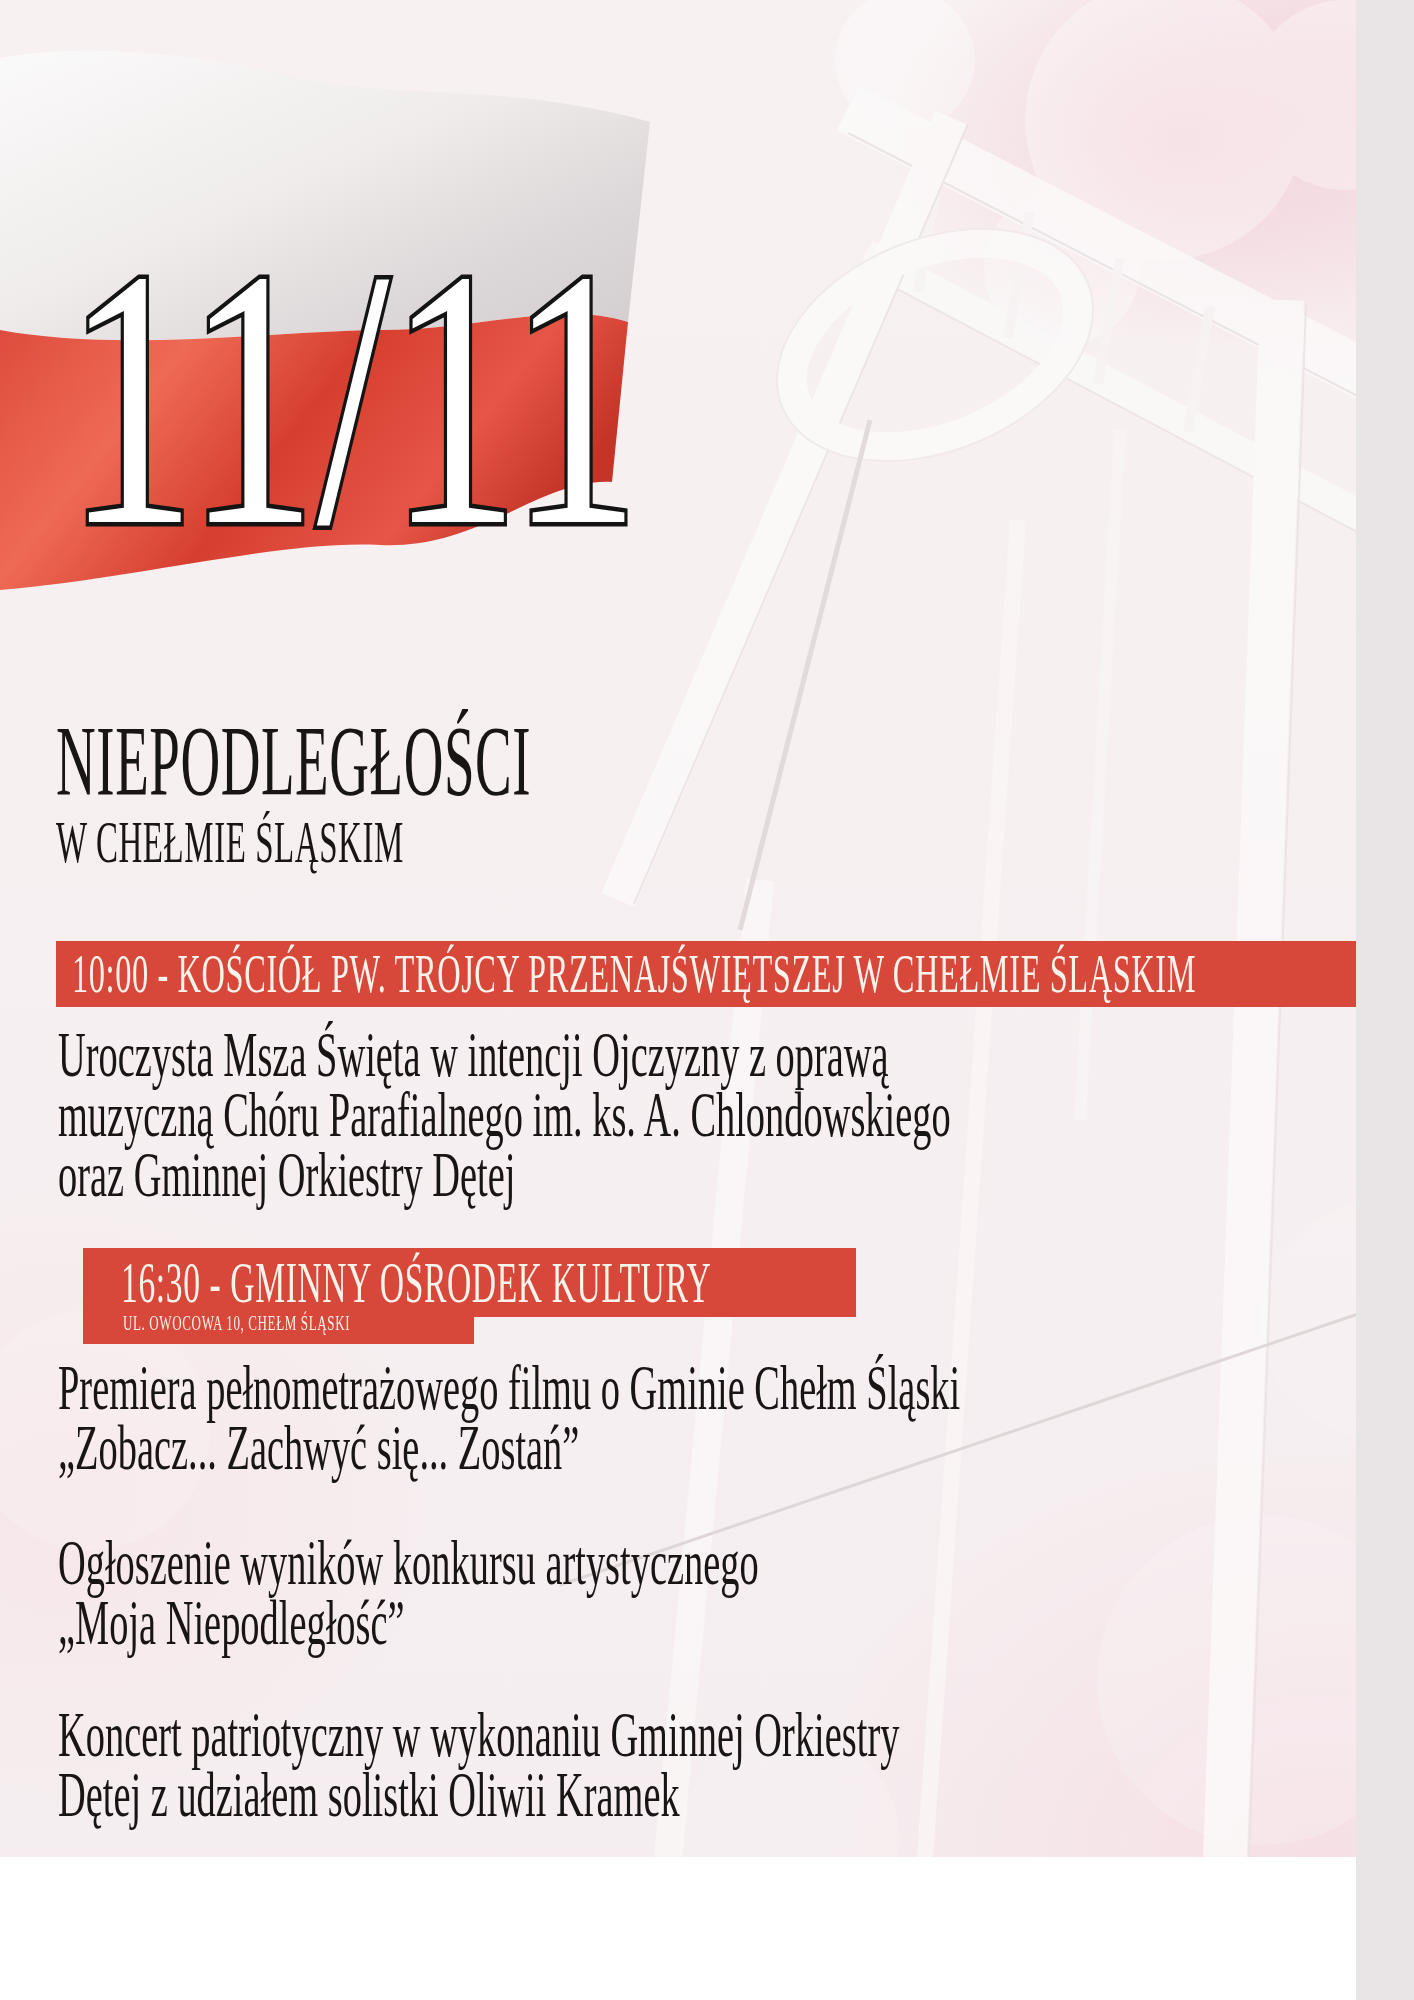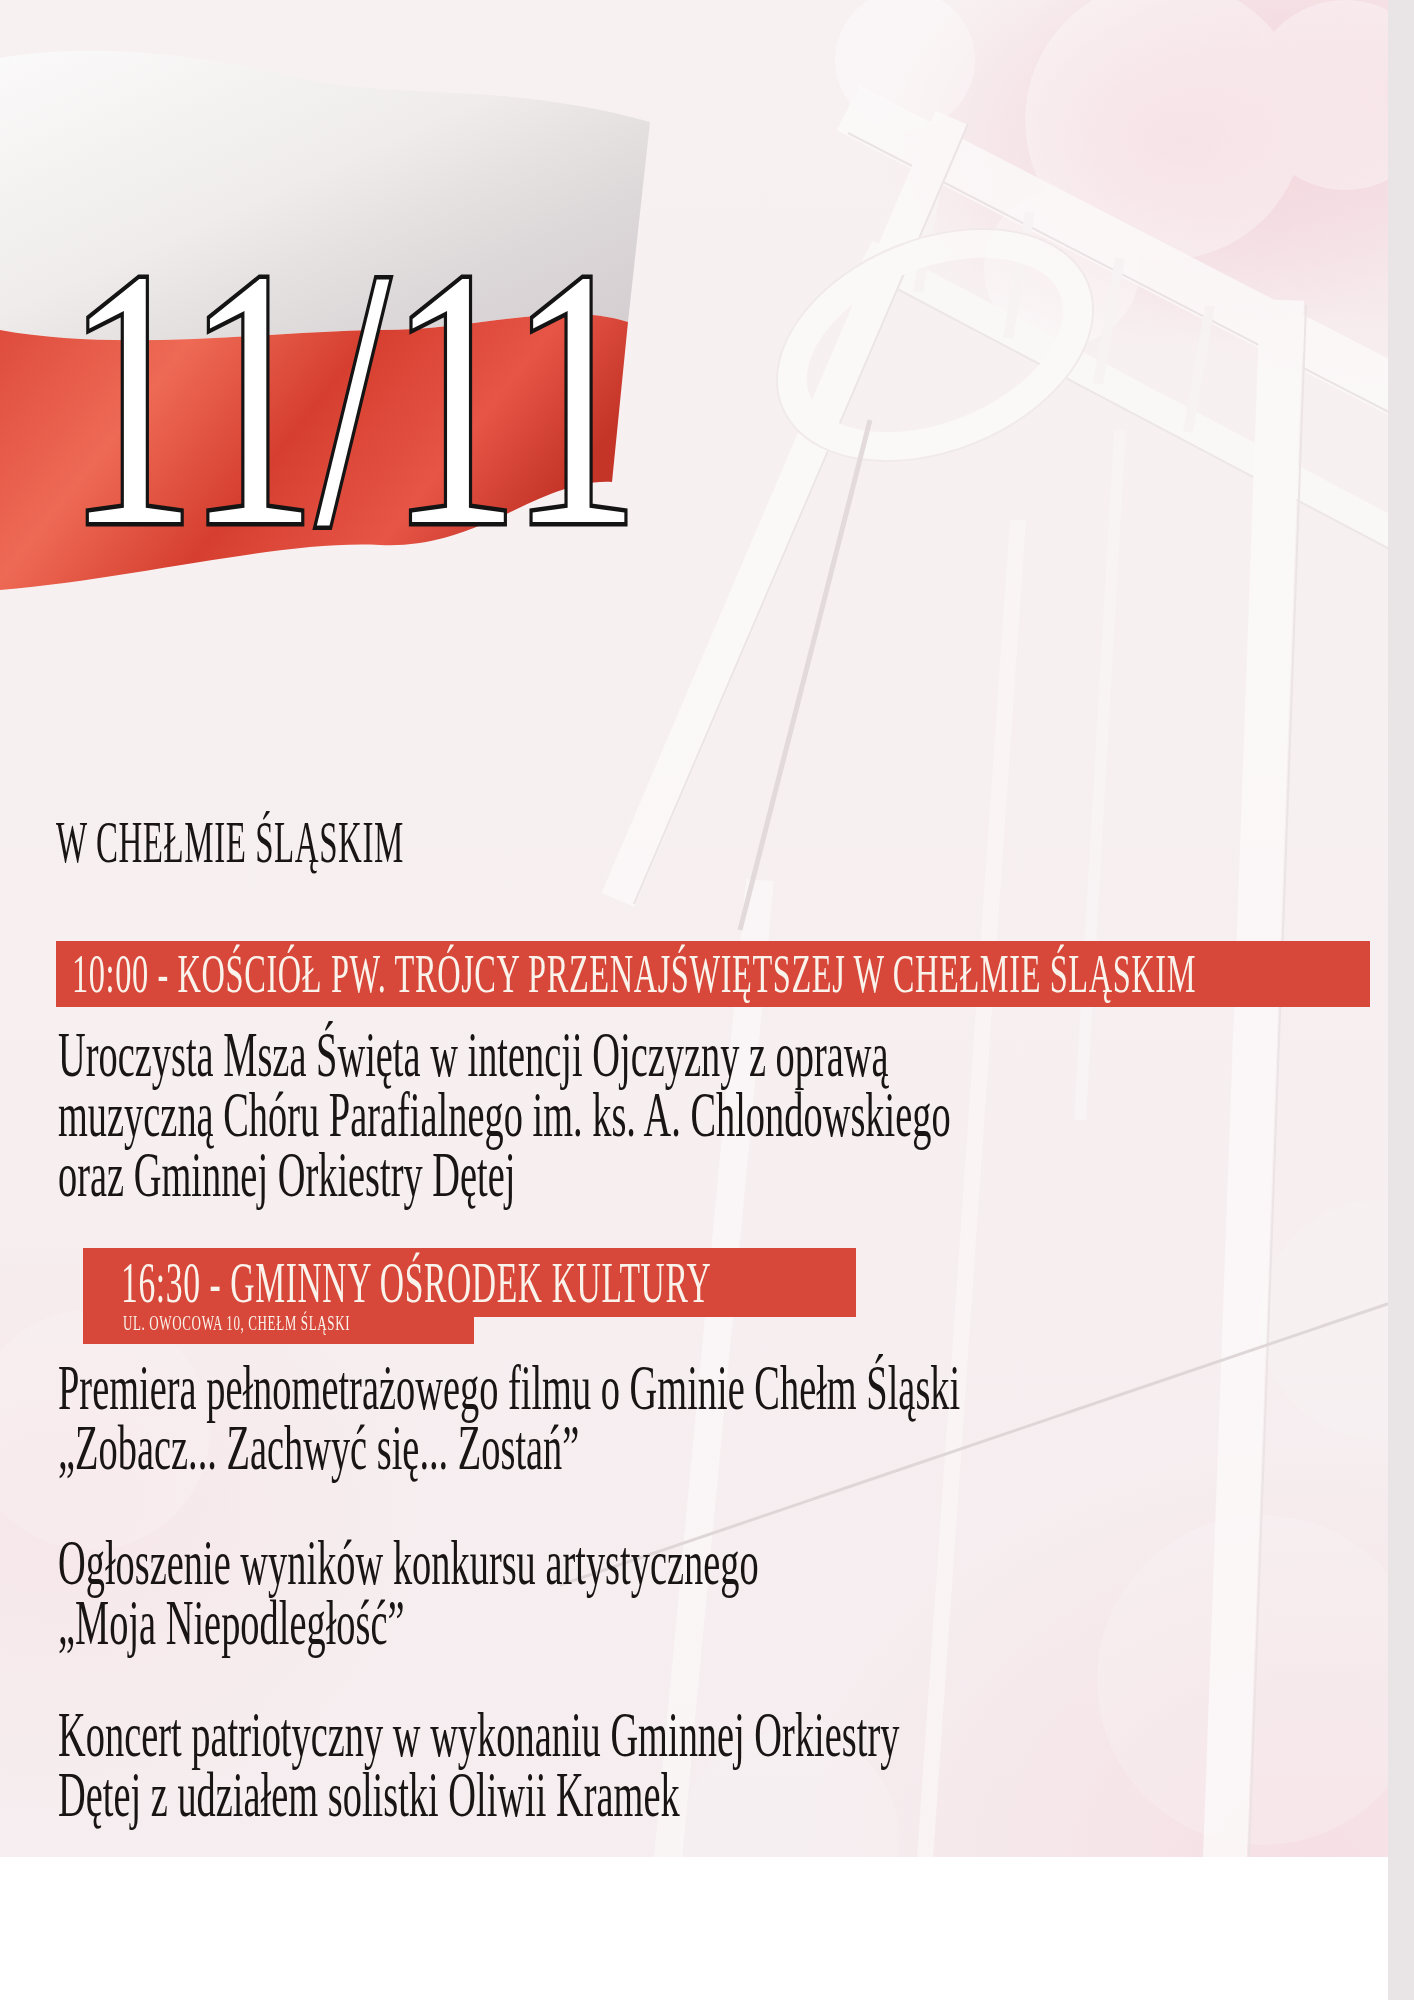--- a/index.html
+++ b/index.html
@@ -8,21 +8,20 @@
     width:1356px;height:2000px;
     overflow:hidden;
     background:
       radial-gradient(420px 300px at 1180px 140px, rgba(242,212,219,.95), rgba(242,212,219,0) 70%),
       radial-gradient(520px 420px at 1400px 90px,  rgba(243,214,221,.85), rgba(243,214,221,0) 72%),
       radial-gradient(700px 560px at 1320px 1860px, rgba(246,220,226,.8), rgba(246,220,226,0) 75%),
       radial-gradient(500px 420px at 60px 1500px,  rgba(247,228,231,.7), rgba(247,228,231,0) 75%),
       linear-gradient(#f8f1f2,#f5edef);
     font-family:"Liberation Serif", serif;
     color:#191514;
-    padding-left:32px;
   }
   svg.monument{position:absolute;inset:0;}
   svg.flag{position:absolute;left:0;top:30px;}
 
   
   .cond{display:inline-block;transform:scaleX(.6);transform-origin:0 0;white-space:nowrap;}
   .cond63{display:inline-block;transform:scaleX(.55);transform-origin:0 0;white-space:nowrap;}
   .cond62{display:inline-block;transform:scaleX(.62);transform-origin:0 0;white-space:nowrap;}
 
   .title-line{position:absolute;left:56px;line-height:1;font-weight:400;letter-spacing:1px;}
@@ -111,20 +110,23 @@
         <stop offset="1" stop-color="#c43427"></stop>
       </linearGradient>
     </defs>
     <path d="M0,28 C90,12 200,24 300,48 C400,70 510,52 650,92
              L628,292 C560,270 480,300 380,300 C260,302 120,322 0,300 Z" fill="url(#gWhite)"></path>
     <path d="M0,300 C120,322 260,302 380,300 C480,300 560,270 628,292
              L612,452 C540,448 480,520 380,515 C280,510 140,548 0,560 Z" fill="url(#gRed)"></path>
     <text x="66" y="492" font-family="Liberation Serif, serif" font-size="368" textLength="574" lengthAdjust="spacingAndGlyphs" fill="#ffffff" stroke="#141414" stroke-width="9" paint-order="stroke">11/11</text>
   </svg>
 
+  <div class="title-line" id="title2">
+    <span class="cond63">NIEPODLEGŁOŚCI</span>
+  </div>
   <div class="title-line" id="title3">
     <span class="cond63">W CHEŁMIE ŚLĄSKIM</span>
   </div>
 
   <div class="banner" id="banner1">
     <span class="cond">10:00 - KOŚCIÓŁ PW. TRÓJCY PRZENAJŚWIĘTSZEJ W CHEŁMIE ŚLĄSKIM</span>
   </div>
 
   <div class="para" id="para1">
     <span class="cond">

